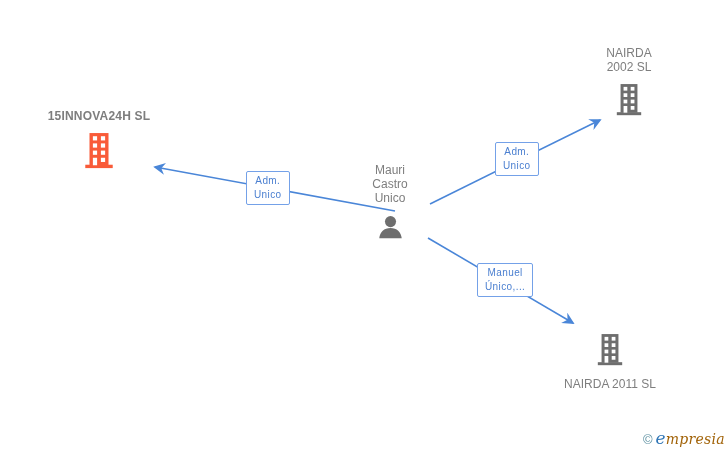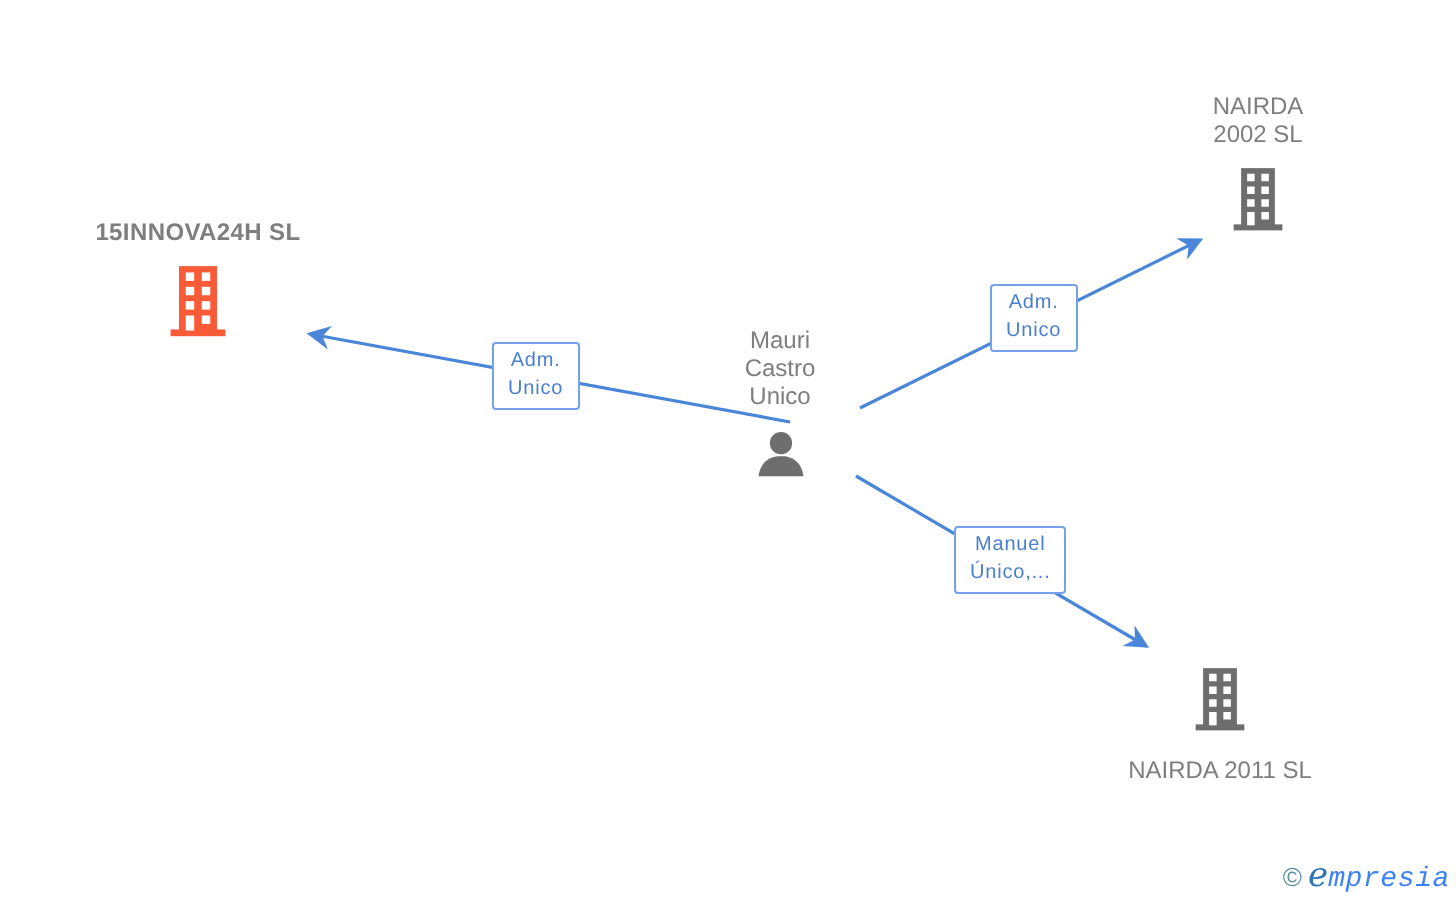--- a/index.html
+++ b/index.html
@@ -18,21 +18,21 @@
     color:#4a7fd0;font-size:10px;line-height:14px;text-align:center;
     padding:2px 7px;letter-spacing:0.4px;white-space:nowrap;
   }
   .edge-label .ln{display:block;}
   .footer{
     position:absolute;right:3px;bottom:2px;display:flex;align-items:baseline;gap:3px;
   }
   .footer .copy{color:#5b8fa0;font-size:13px;}
   .footer .brand{font-family:"DejaVu Serif", serif;font-style:italic;}
   .footer .brand-e{color:#2e75b6;font-size:17px;}
-  .footer .brand-rest{color:#3b82f6;font-size:14px;letter-spacing:0.3px;font-family:Liberation Mono, monospace;}
+  .footer .brand-rest{color:#a16207;font-size:14px;letter-spacing:0.3px;}
 </style>
 </head>
 <body>
 
 <div class="canvas">
 
   <svg class="edges-svg" width="728" height="450" viewBox="0 0 728 450">
     <defs>
       <marker id="arrow" viewBox="0 0 10 10" refX="8.5" refY="5" markerWidth="7.5" markerHeight="7.5" orient="auto-start-reverse">
         <path d="M0,0 L10,5 L0,10 L3.2,5 z" fill="#4a86d8"></path>

